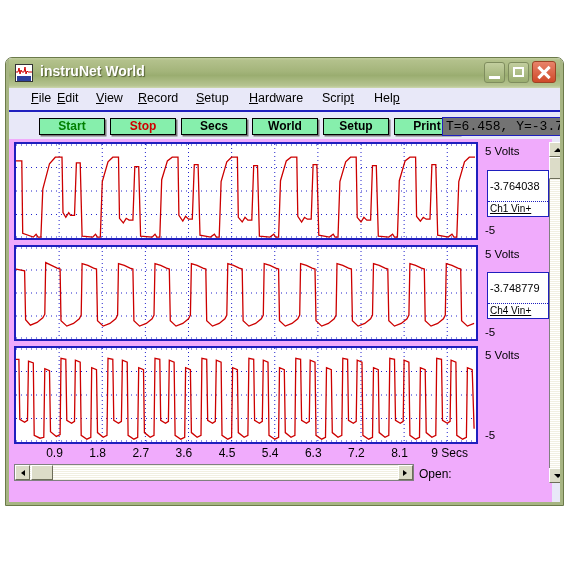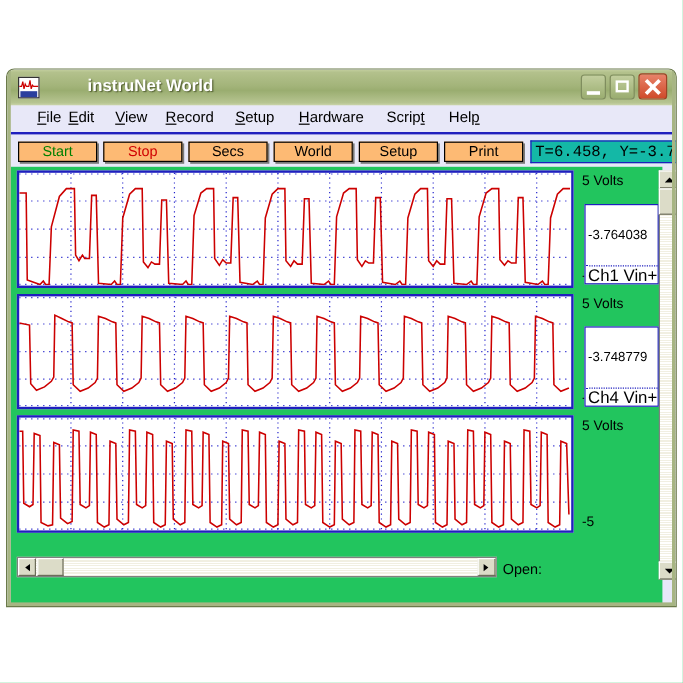--- a/index.html
+++ b/index.html
@@ -43,21 +43,20 @@
   #title-icon .inetlbl{
     position:absolute;left:1px;bottom:0px;width:14px;height:5px;
     background:#2b3f9e;
   }
   #title-text{
     position:absolute;left:34px;top:5px;
     font-size:14px;font-weight:bold;color:#ffffff;
     text-shadow:1px 1px 1px rgba(60,70,30,.75);
     font-family:"Liberation Sans", sans-serif;
     letter-spacing:0px;
-    margin-left:33px;
   }
   .wbtn{
     position:absolute;top:4px;width:21px;height:21px;
     border:1px solid #7f8d5e;border-radius:3px;box-sizing:border-box;
   }
   #btn-min{left:478px;background:linear-gradient(to bottom,#c2ce9e,#9aad70);}
   #btn-max{left:502px;background:linear-gradient(to bottom,#c2ce9e,#9aad70);}
   #btn-close{left:526px;width:24px;height:22px;top:3px;
     background:linear-gradient(to bottom,#e8836a,#cf4a2a);border:1px solid #9c4426;}
   #btn-min .g{position:absolute;left:4px;bottom:3px;width:11px;height:3px;background:#ffffff;}
@@ -78,47 +77,48 @@
   .menu-item u{text-decoration:underline;}
   
   #toolbar{
     position:absolute;left:3px;top:52px;width:553px;height:29px;
     background:#e8e8f8;
     border-top:2px solid #1f1fbe;
     box-sizing:border-box;
   }
   .tbtn{
     position:absolute;top:6px;height:17px;
-    background:#fdba74;
+    background:#86efac;
     border:1px solid #000000;
     box-shadow:1.5px 1.5px 0 #7a7a7a;
     box-sizing:border-box;
-    font-size:12px;font-weight:normal;
+    font-size:12px;font-weight:bold;
     text-align:center;line-height:15px;
     font-family:"Liberation Sans", sans-serif;
     color:#000;
+    margin-left:24px;
   }
   #tb-start{left:6px;width:66px;color:#008000;}
   #tb-stop{left:77px;width:66px;color:#d00000;}
   #tb-open{left:148px;width:66px;}
   #tb-save{left:219px;width:66px;}
   #tb-setup{left:290px;width:66px;}
   #tb-print{left:361px;width:66px;}
   #readout{
     position:absolute;left:433px;top:5px;width:124px;height:19px;
-    background:#14b8a6;border:1px solid #1f1fbe;border-right:none;
+    background:#737373;border:1px solid #1f1fbe;border-right:none;
     box-sizing:border-box;
     font-family:"Liberation Mono", monospace;
     font-size:13px;line-height:17px;color:#000;
     padding-left:3px;overflow:hidden;white-space:nowrap;
   }
   
   #graphpane{
     position:absolute;left:3px;top:81px;width:543px;height:385px;
-    background:#22c55e;
+    background:#f0abfc;
     box-sizing:border-box;
   }
   .plot{
     position:absolute;left:5px;width:464px;
     background:#ffffff;
     border:2px solid #1f1fbe;
     box-sizing:border-box;
     overflow:hidden;
   }
   #plot0{top:3px;height:98px;}
@@ -132,27 +132,27 @@
   }
   .axis-bot{
     position:absolute;left:476px;font-size:11.5px;color:#000;
     font-family:"Liberation Sans", sans-serif;
   }
   .chbox{
     position:absolute;left:478px;width:62px;
     border:1px solid #1f1fbe;background:#ffffff;box-sizing:border-box;
   }
   .chbox .val{
-    font-size:11px;color:#000;padding:18px 2px;height:14px;line-height:14px;
+    font-size:11px;color:#000;padding:8px 2px;height:14px;line-height:14px;
     border-bottom:1px dotted #1f1fbe;
     font-family:"Liberation Sans", sans-serif;white-space:nowrap;
   }
   .chbox .nm{
-    font-size:14px;color:#000;padding:0 2px;height:14px;line-height:14px;
-    font-family:"Liberation Sans", sans-serif;white-space:nowrap;
+    font-size:10px;color:#000;padding:0 2px;height:14px;line-height:14px;
+    font-family:"Liberation Sans", sans-serif;white-space:nowrap;text-decoration:underline;
   }
   
   #timeaxis{
     position:absolute;left:5px;top:307px;width:535px;height:16px;
   }
   .tick{
     position:absolute;top:0;font-size:12px;color:#000;
     font-family:"Liberation Sans", sans-serif;white-space:nowrap;
   }
   
@@ -327,20 +327,32 @@
     <div class="axis-top" style="top:109px">5 Volts</div>
     <div class="axis-bot" style="top:187px">-5</div>
     <div class="chbox" style="top:133px">
       <div class="val">-3.748779</div>
       <div class="nm">Ch4 Vin+</div>
     </div>
 
     <div class="axis-top" style="top:210px">5 Volts</div>
     <div class="axis-bot" style="top:290px">-5</div>
 
+    <div id="timeaxis">
+        <div class="tick" style="left: 32.125px;">0.9</div>
+        <div class="tick" style="left: 75.25px;">1.8</div>
+        <div class="tick" style="left: 118.375px;">2.7</div>
+        <div class="tick" style="left: 161.5px;">3.6</div>
+        <div class="tick" style="left: 204.625px;">4.5</div>
+        <div class="tick" style="left: 247.75px;">5.4</div>
+        <div class="tick" style="left: 290.875px;">6.3</div>
+        <div class="tick" style="left: 334px;">7.2</div>
+        <div class="tick" style="left: 377.125px;">8.1</div>
+        <div class="tick" style="left: 417.25px;">9 Secs</div>
+      </div>
 
     <div id="hsb">
       <div class="track"></div>
       <div class="sbtn" id="hsb-left">
         <div class="arr" style="left:5px;top:4px;border-top:3.5px solid transparent;border-bottom:3.5px solid transparent;border-right:4px solid #000;"></div>
       </div>
       <div class="sbtn" id="hsb-thumb"></div>
       <div class="sbtn" id="hsb-right">
         <div class="arr" style="left:4px;top:4px;border-top:3.5px solid transparent;border-bottom:3.5px solid transparent;border-left:4px solid #000;"></div>
       </div>

